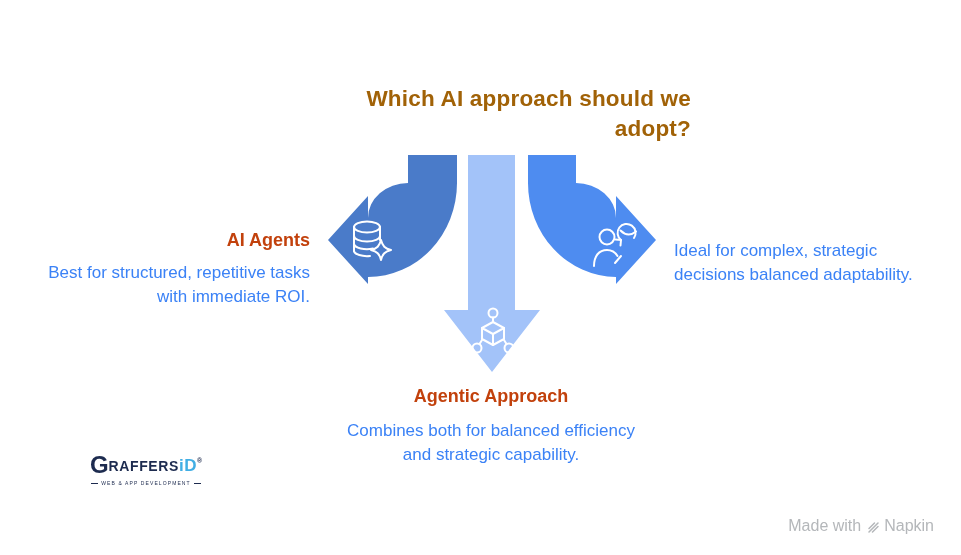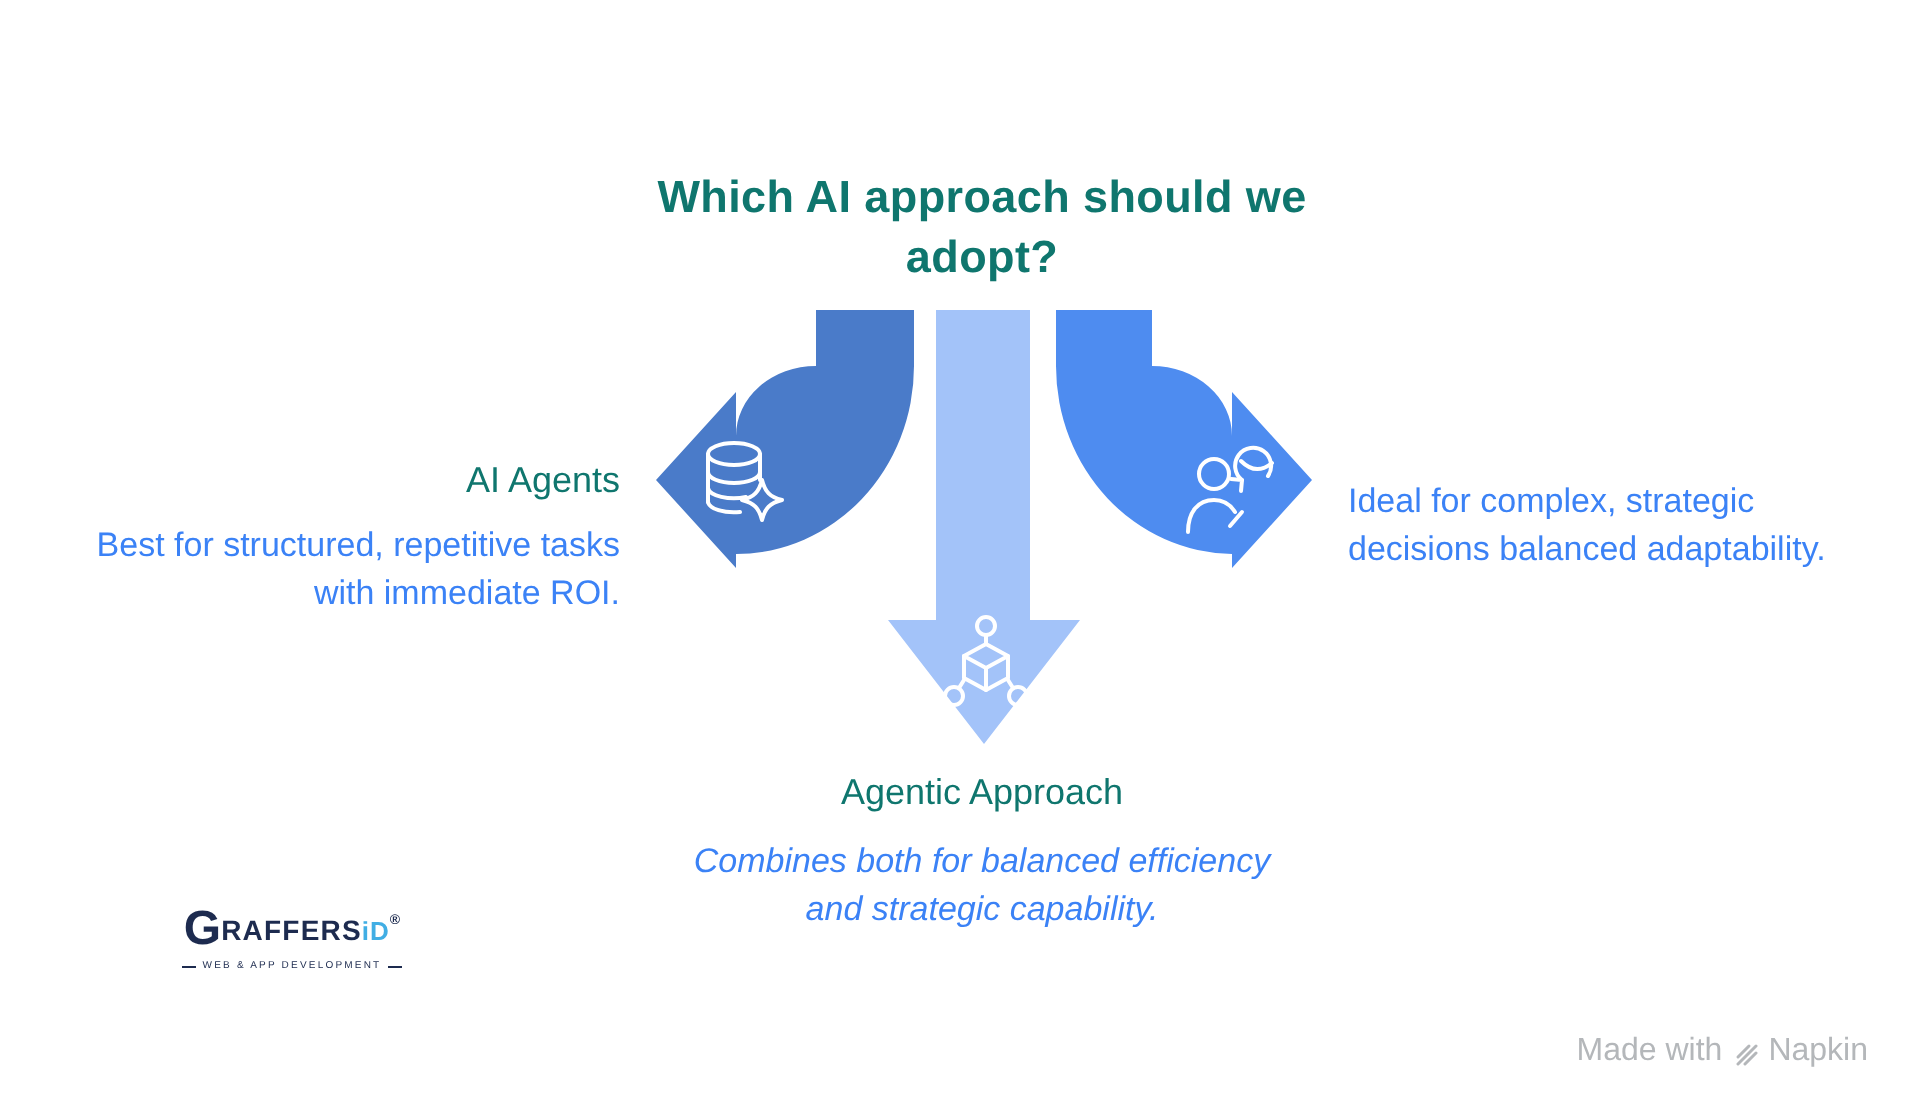--- a/index.html
+++ b/index.html
@@ -14,66 +14,66 @@
     height: 555px;
     background: #ffffff;
     overflow: hidden;
   }
   .title {
     position: absolute;
     left: 291px;
     top: 84px;
     width: 400px;
     margin: 0;
-    text-align: center;
+    text-align: right;
     font-size: 22.5px;
     line-height: 30px;
     font-weight: bold;
-    color: #0f766e;
+    color: #a16207;
     letter-spacing: 0.2px;
   }
   .arrows-svg {
     position: absolute;
     left: 0;
     top: 0;
   }
   .branch { position: absolute; }
   .branch h2 {
     margin: 0;
     font-size: 18px;
     line-height: 22px;
-    font-weight: normal;
-    color: #0f766e;
+    font-weight: bold;
+    color: #c2410c;
   }
   .branch p {
     margin: 10px 0 0 0;
     font-size: 17px;
     line-height: 23.5px;
     color: #3b82f6;
   }
   .branch-left  { left: 40px;  top: 229px; width: 270px; text-align: right; }
   .branch-right { left: 674px; top: 229px; width: 250px; text-align: left; }
   .branch-bottom { left: 341px; top: 385px; width: 300px; text-align: center; }
-  .branch-bottom p { margin-top: 12px; line-height: 24px; font-style: italic; }
+  .branch-bottom p { margin-top: 12px; line-height: 24px; }
 
   .logo {
     position: absolute;
     left: 86px;
     top: 451px;
     width: 120px;
     text-align: center;
   }
   .logo-text {
     white-space: nowrap;
     color: #1d2b4f;
     font-weight: bold;
   }
   .logo-g    { font-size: 24px; letter-spacing: 0; vertical-align: -2px; }
   .logo-rest { font-size: 14px; letter-spacing: 0.6px; }
-  .logo-id   { font-size: 13px; color: #41aee4; letter-spacing: 0.5px; }
+  .logo-id   { font-size: 17px; color: #41aee4; letter-spacing: 0.5px; }
   .logo-reg  { font-size: 7px; vertical-align: 8px; }
   .logo-tagline {
     margin-top: 1px;
     font-size: 5px;
     letter-spacing: 1.1px;
     color: #1d2b4f;
     white-space: nowrap;
     display: flex;
     align-items: center;
     justify-content: center;

